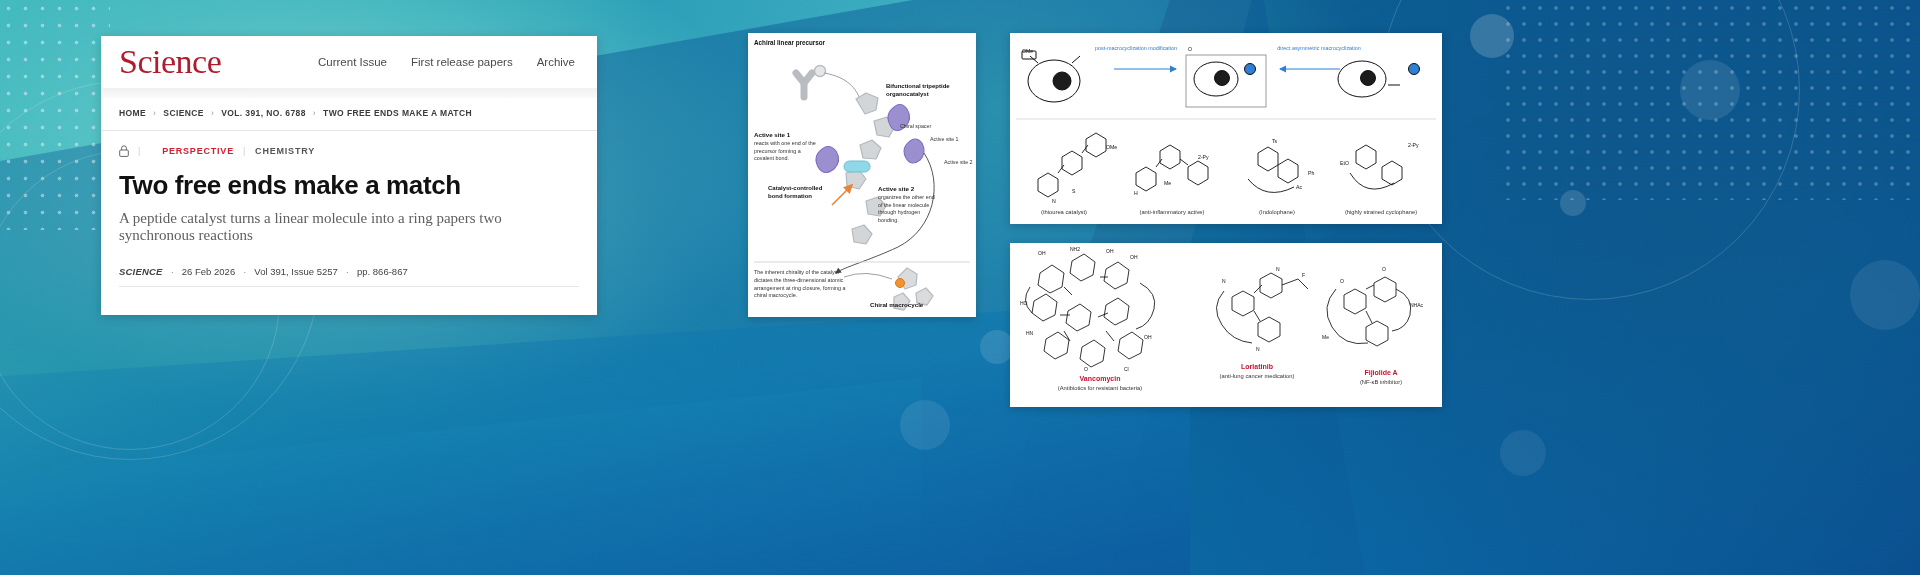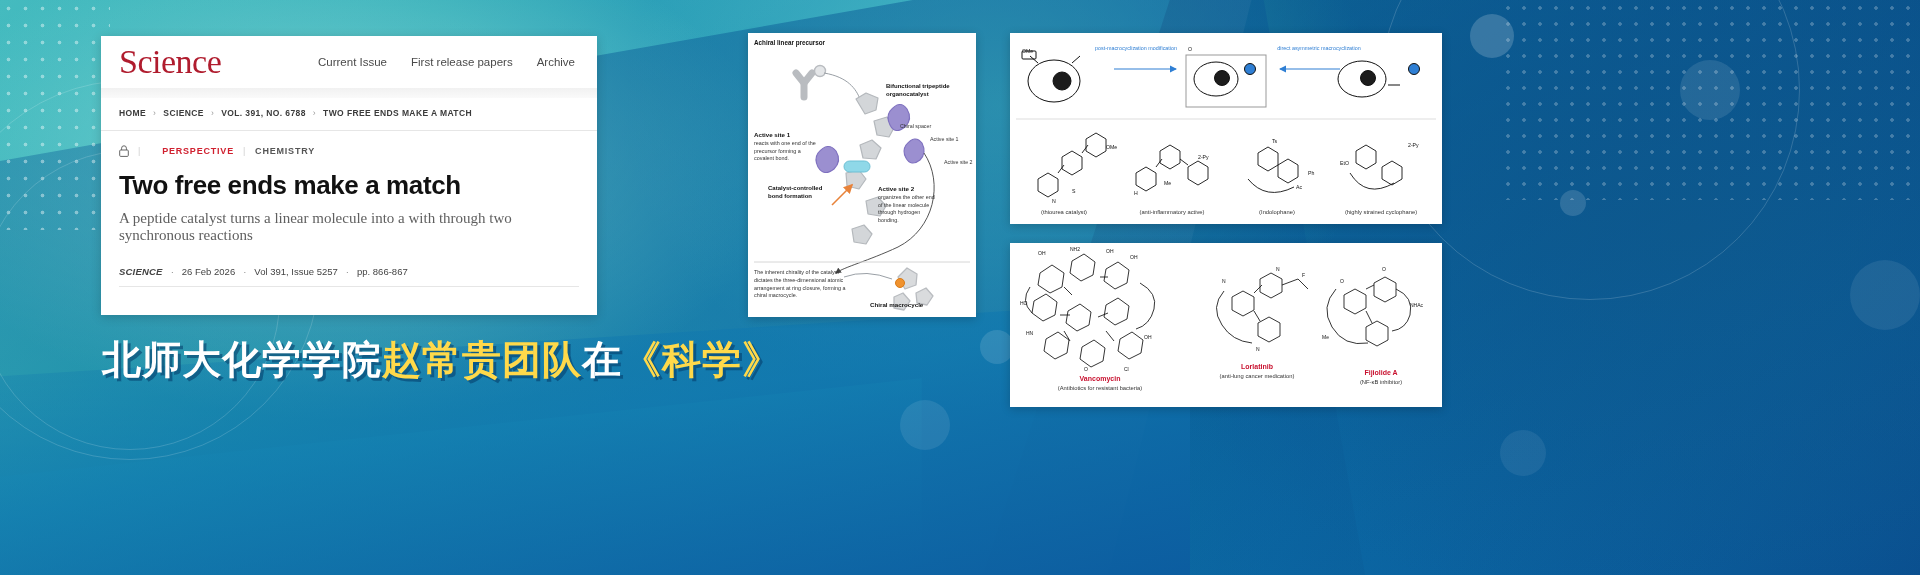--- a/index.html
+++ b/index.html
@@ -209,21 +209,21 @@
           <path d="M2.6 5 V3.2 a2.4 2.4 0 0 1 4.8 0 V5" fill="none" stroke="#666" stroke-width="1"></path>
         </svg>
       </span>
       <span class="bar">|</span>
       <span class="tag-persp">PERSPECTIVE</span>
       <span class="bar">|</span>
       <span class="tag-chem">CHEMISTRY</span>
     </div>
 
     <h1 class="art-title">Two free ends make a match</h1>
-    <p class="art-sub">A peptide catalyst turns a linear molecule into a with through two synchronous reactions</p>
+    <p class="art-sub">A peptide catalyst turns a linear molecule into a ring papers two synchronous reactions</p>
 
 
     <div class="art-cite">
       <span class="jn">SCIENCE</span>
       <span class="dot">·</span>
       <span>26 Feb 2026</span>
       <span class="dot">·</span>
       <span>Vol 391, Issue 5257</span>
       <span class="dot">·</span>
       <span>pp. 866-867</span>
@@ -428,16 +428,13 @@
   <div class="fg-text" style="left:16px; top:142px; width:148px; text-align:center; font-size:5.8px;">(Antibiotics for resistant bacteria)</div>
 
   <div class="fg-label" style="left:180px; top:120px; width:134px; text-align:center; font-size:7px; color:#c8102e;">Lorlatinib</div>
   <div class="fg-text" style="left:180px; top:130px; width:134px; text-align:center; font-size:5.8px;">(anti-lung cancer medication)</div>
 
   <div class="fg-label" style="left:316px; top:126px; width:110px; text-align:center; font-size:7px; color:#c8102e;">Fijiolide A</div>
   <div class="fg-text" style="left:316px; top:136px; width:110px; text-align:center; font-size:5.8px;">(NF-κB inhibitor)</div>
 </div>
 
 <div id="headline">
-  <div class="hl-line l1">
-    <span class="w">北师大化学学院</span><span class="y">赵常贵团队</span><span class="w">在</span><span class="y">《科学》</span>
-  </div>
 </div>
 
 </body></html>

